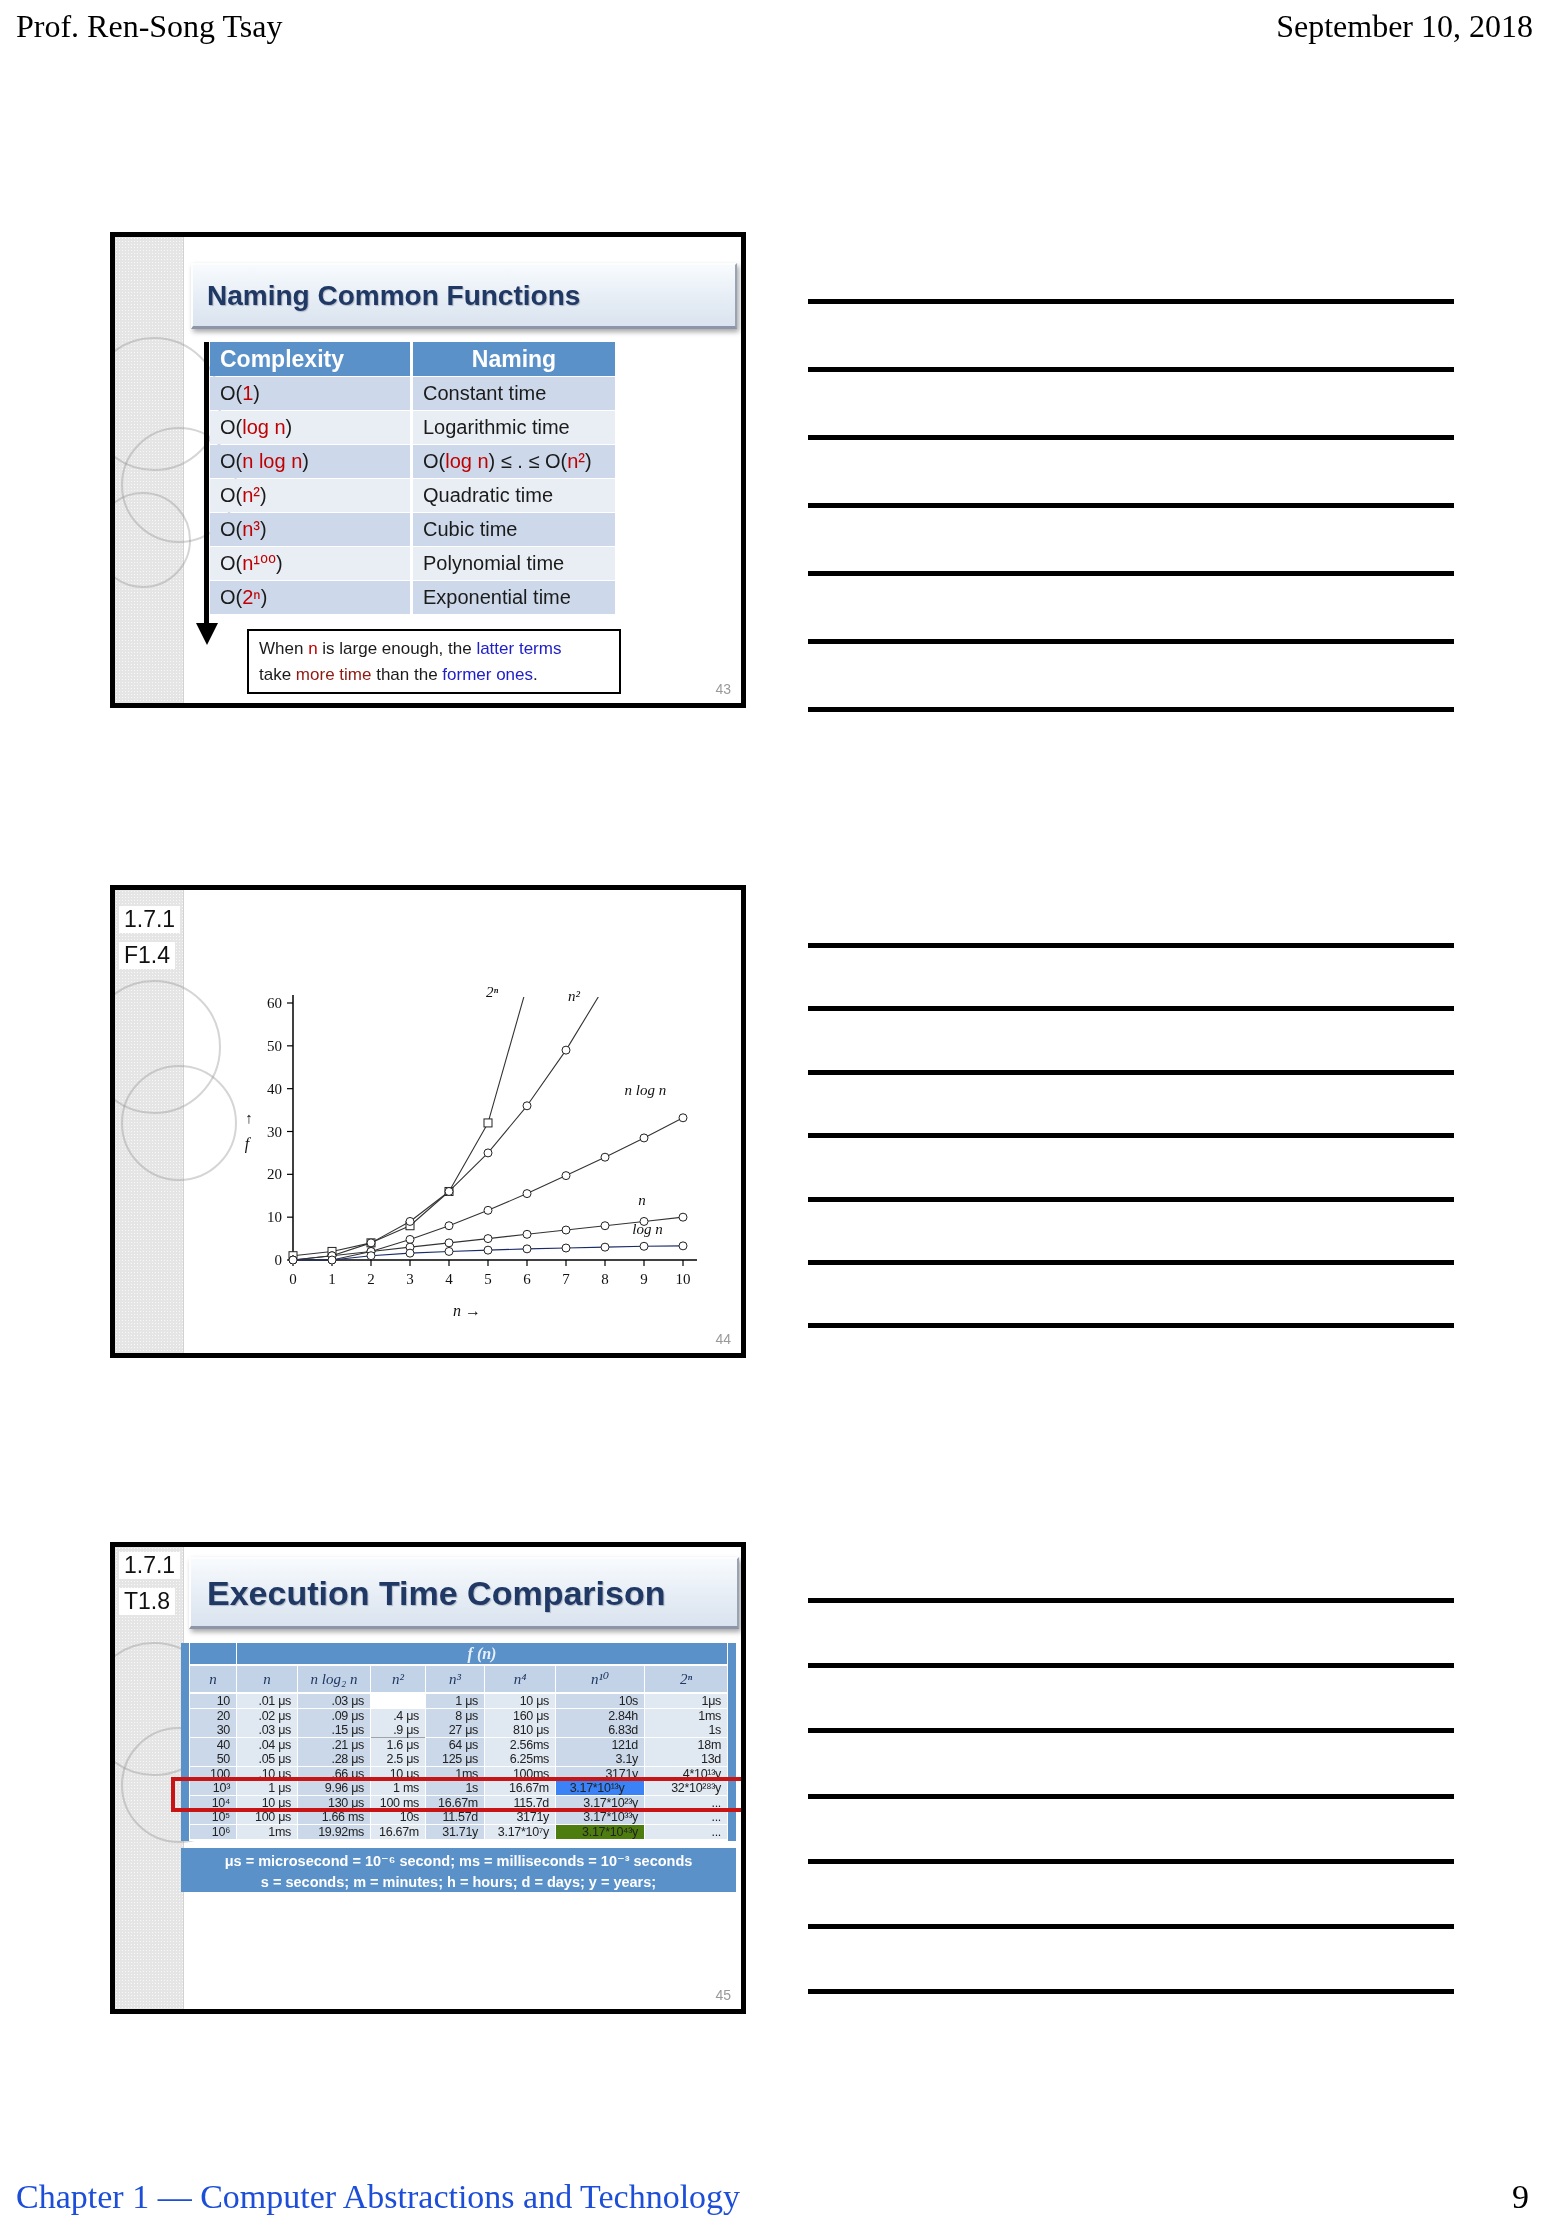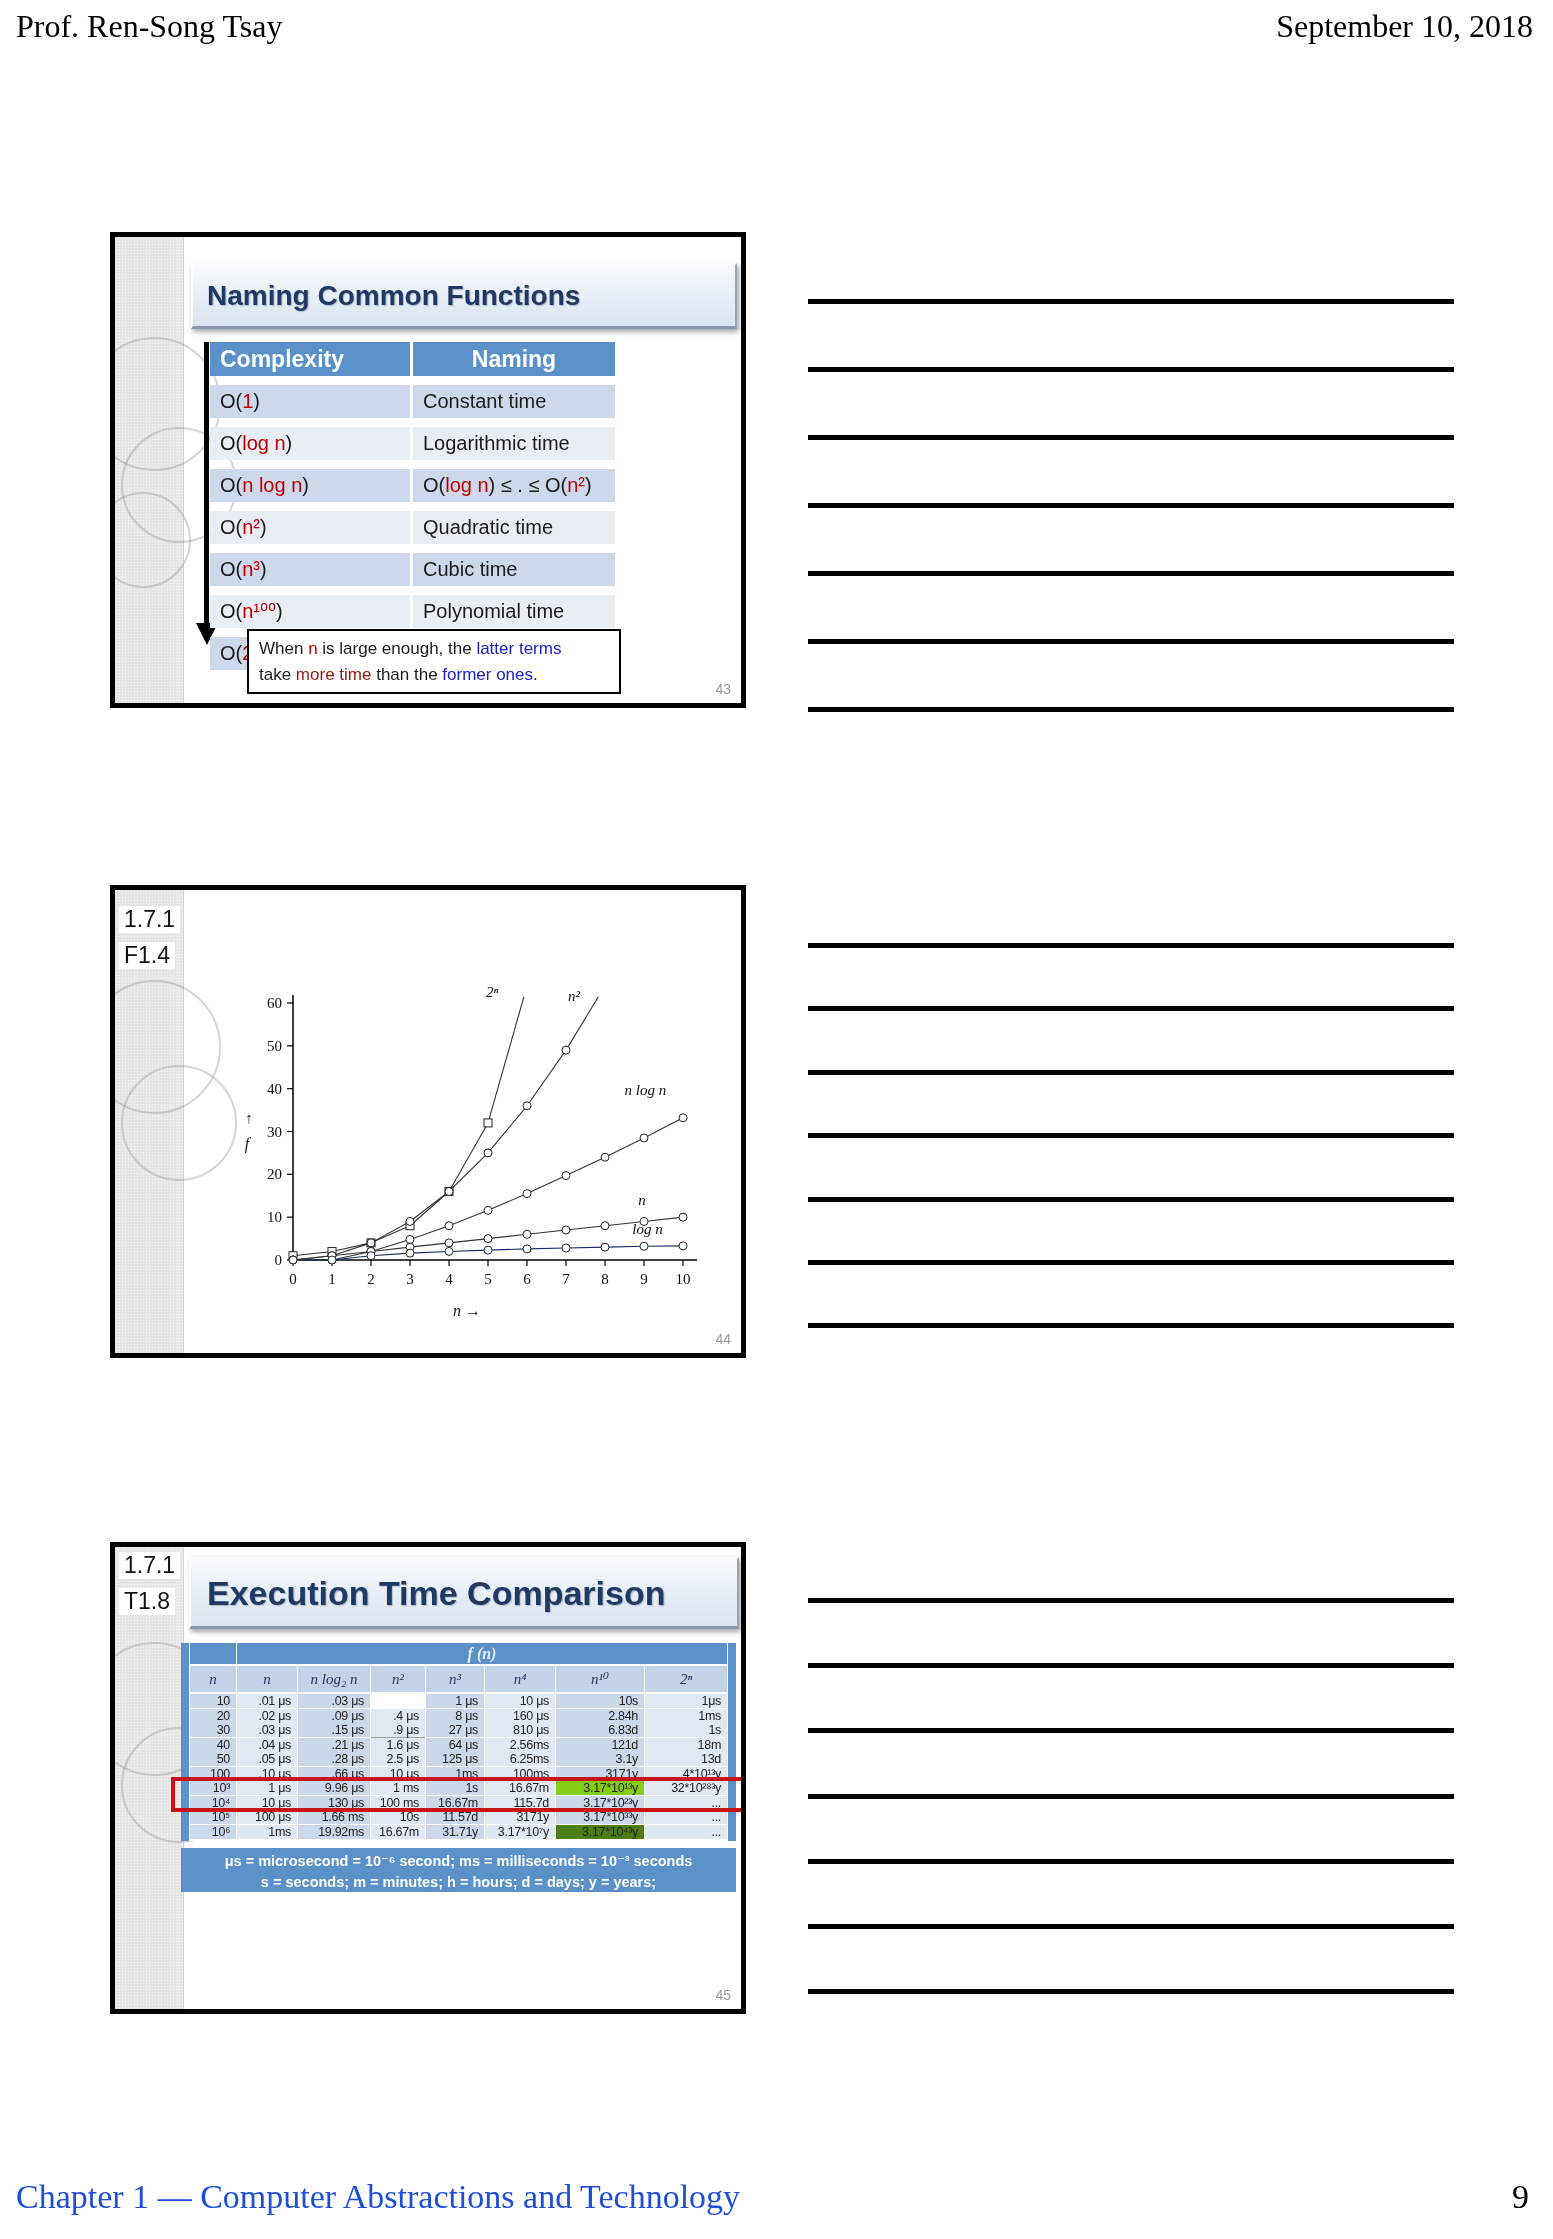--- a/index.html
+++ b/index.html
@@ -28,21 +28,21 @@
             border-top:2px solid #fdfdfd;border-left:2px solid #fdfdfd;
             border-right:2px solid #98a3b3;border-bottom:3px solid #8b97a9;
             box-shadow:2px 3px 5px rgba(0,0,0,.35);
             color:#1F3864;font-weight:bold;box-sizing:border-box;
             text-shadow:1px 1px 1px rgba(110,120,140,.45);}
   .snum{position:absolute;right:10px;bottom:6px;font-size:14px;color:#9a9a9a;}
   .tag{position:absolute;left:4px;background:#fff;padding:0 5px;font-size:23px;color:#111;}
 
   
   .s1-table{position:absolute;left:95px;top:105px;width:405px;display:grid;
-            grid-template-columns:200px 202px;gap:9px 3px;}
+            grid-template-columns:200px 202px;gap:1px 3px;}
   .s1-h{background:#5B91C9;color:#fff;font-weight:bold;font-size:23px;height:34px;line-height:34px;}
   .s1-h.left{padding-left:10px;}
   .s1-h.center{text-align:center;}
   .s1-c{height:33px;line-height:33px;font-size:20px;padding-left:10px;white-space:nowrap;overflow:hidden;}
   .bg-dark{background:#CDD9EA;}
   .bg-light{background:#E9EEF5;}
   .seg-k{color:#1b1b1b;} .seg-r{color:#C00000;} .seg-b{color:#2020C8;} .seg-m{color:#8F1A10;}
   .arrow-shaft{position:absolute;left:89px;top:105px;width:5px;height:282px;background:#000;}
   .arrow-head{position:absolute;left:81px;top:386px;width:0;height:0;
               border-left:11px solid transparent;border-right:11px solid transparent;
@@ -297,21 +297,21 @@
       <div class="x-cell x-data" style="left: 245px; top: 124px; width: 58px; height: 14px; background: rgb(203, 216, 233);">1ms</div>
       <div class="x-cell x-data" style="left: 304px; top: 124px; width: 70px; height: 14px; background: rgb(224, 232, 242);">100ms</div>
       <div class="x-cell x-data" style="left: 375px; top: 124px; width: 88px; height: 14px; background: rgb(203, 216, 233);">3171y</div>
       <div class="x-cell x-data" style="left: 464px; top: 124px; width: 82px; height: 14px; background: rgb(224, 232, 242); padding-left: 28px;">4*10¹³y</div>
       <div class="x-cell x-data" style="left: 9px; top: 138px; width: 46px; height: 14px; background: rgb(203, 216, 233);">10³</div>
       <div class="x-cell x-data" style="left: 56px; top: 138px; width: 60px; height: 14px; background: rgb(224, 232, 242);">1 μs</div>
       <div class="x-cell x-data" style="left: 117px; top: 138px; width: 72px; height: 14px; background: rgb(203, 216, 233);">9.96 μs</div>
       <div class="x-cell x-data" style="left: 190px; top: 138px; width: 54px; height: 14px; background: rgb(224, 232, 242);">1 ms</div>
       <div class="x-cell x-data" style="left: 245px; top: 138px; width: 58px; height: 14px; background: rgb(203, 216, 233);">1s</div>
       <div class="x-cell x-data" style="left: 304px; top: 138px; width: 70px; height: 14px; background: rgb(224, 232, 242);">16.67m</div>
-      <div class="x-cell x-data" style="left: 375px; top: 138px; width: 88px; height: 14px; background: #84cc16;">3.17*10¹³y</div>
+      <div class="x-cell x-data" style="left: 375px; top: 138px; width: 88px; height: 14px; background: #3b82f6; text-align: center;">3.17*10¹³y</div>
       <div class="x-cell x-data" style="left: 464px; top: 138px; width: 82px; height: 14px; background: rgb(224, 232, 242);">32*10²⁸³y</div>
       <div class="x-cell x-data" style="left: 9px; top: 153px; width: 46px; height: 14px; background: rgb(203, 216, 233);">10⁴</div>
       <div class="x-cell x-data" style="left: 56px; top: 153px; width: 60px; height: 14px; background: rgb(224, 232, 242);">10 μs</div>
       <div class="x-cell x-data" style="left: 117px; top: 153px; width: 72px; height: 14px; background: rgb(203, 216, 233);">130 μs</div>
       <div class="x-cell x-data" style="left: 190px; top: 153px; width: 54px; height: 14px; background: rgb(224, 232, 242);">100 ms</div>
       <div class="x-cell x-data" style="left: 245px; top: 153px; width: 58px; height: 14px; background: rgb(203, 216, 233);">16.67m</div>
       <div class="x-cell x-data" style="left: 304px; top: 153px; width: 70px; height: 14px; background: rgb(224, 232, 242);">115.7d</div>
       <div class="x-cell x-data" style="left: 375px; top: 153px; width: 88px; height: 14px; background: rgb(203, 216, 233);">3.17*10²³y</div>
       <div class="x-cell x-data" style="left: 464px; top: 153px; width: 82px; height: 14px; background: rgb(224, 232, 242);">...</div>
       <div class="x-cell x-data" style="left: 9px; top: 167px; width: 46px; height: 14px; background: rgb(203, 216, 233);">10⁵</div>

